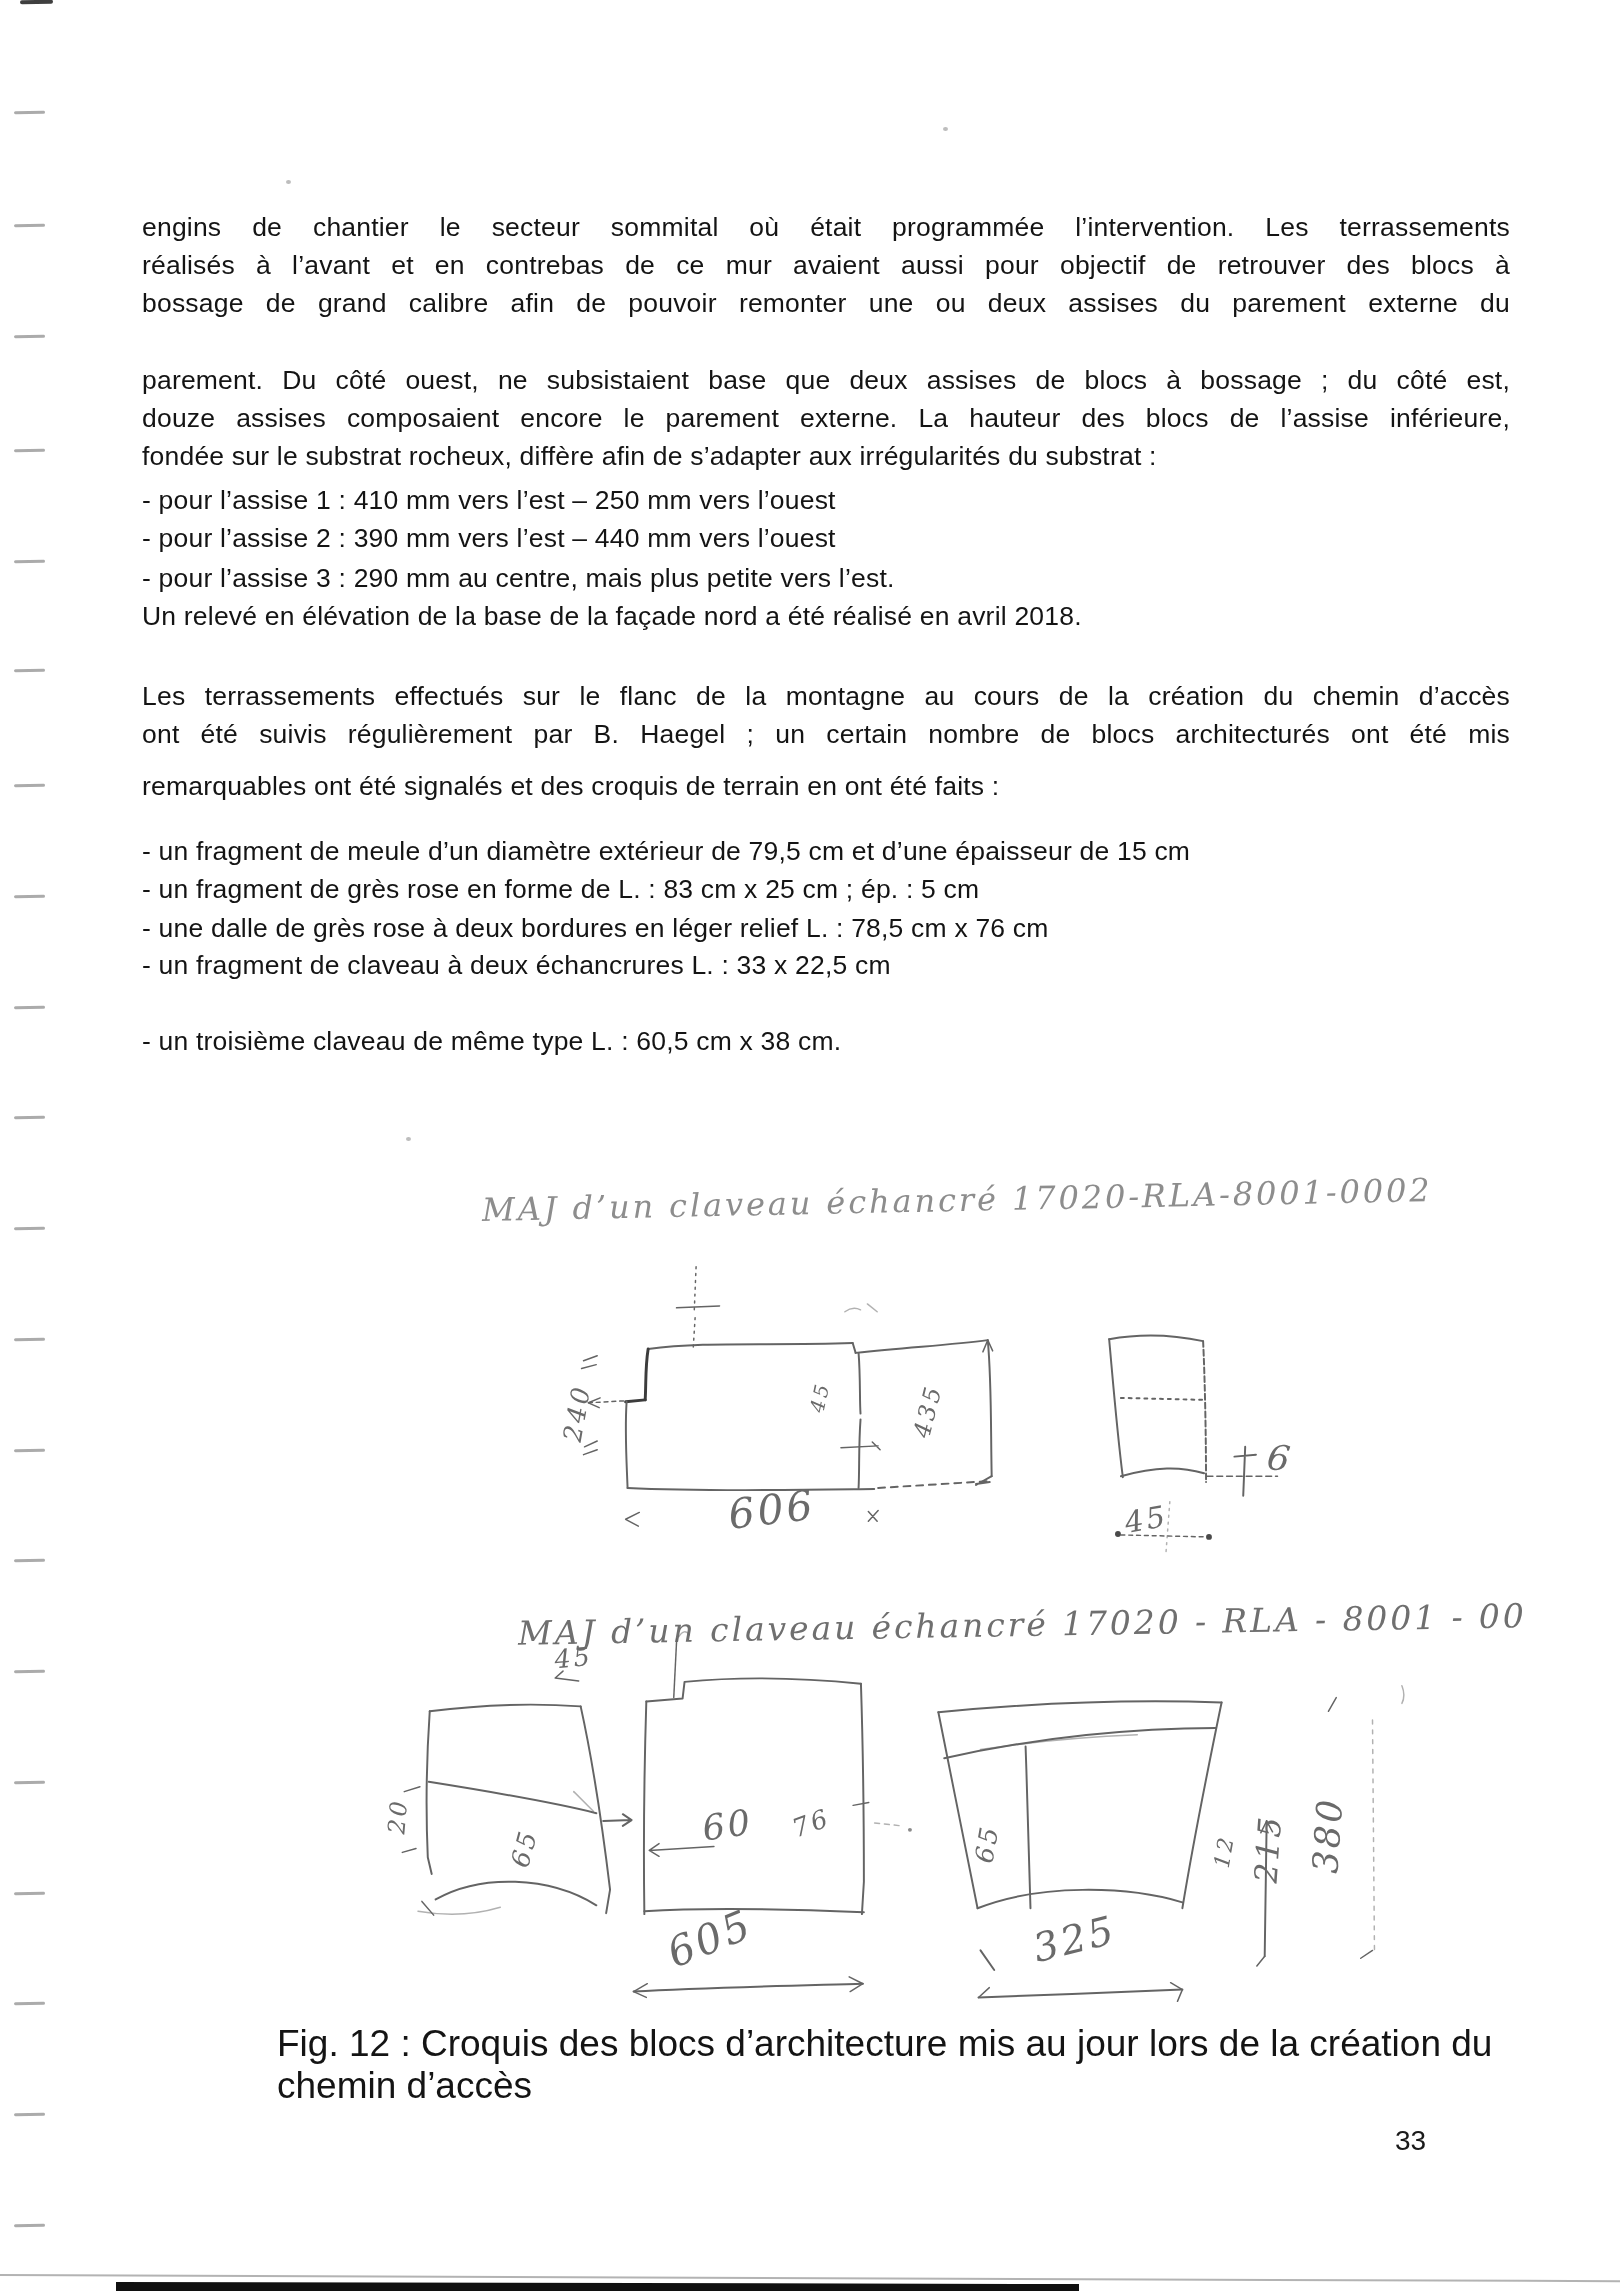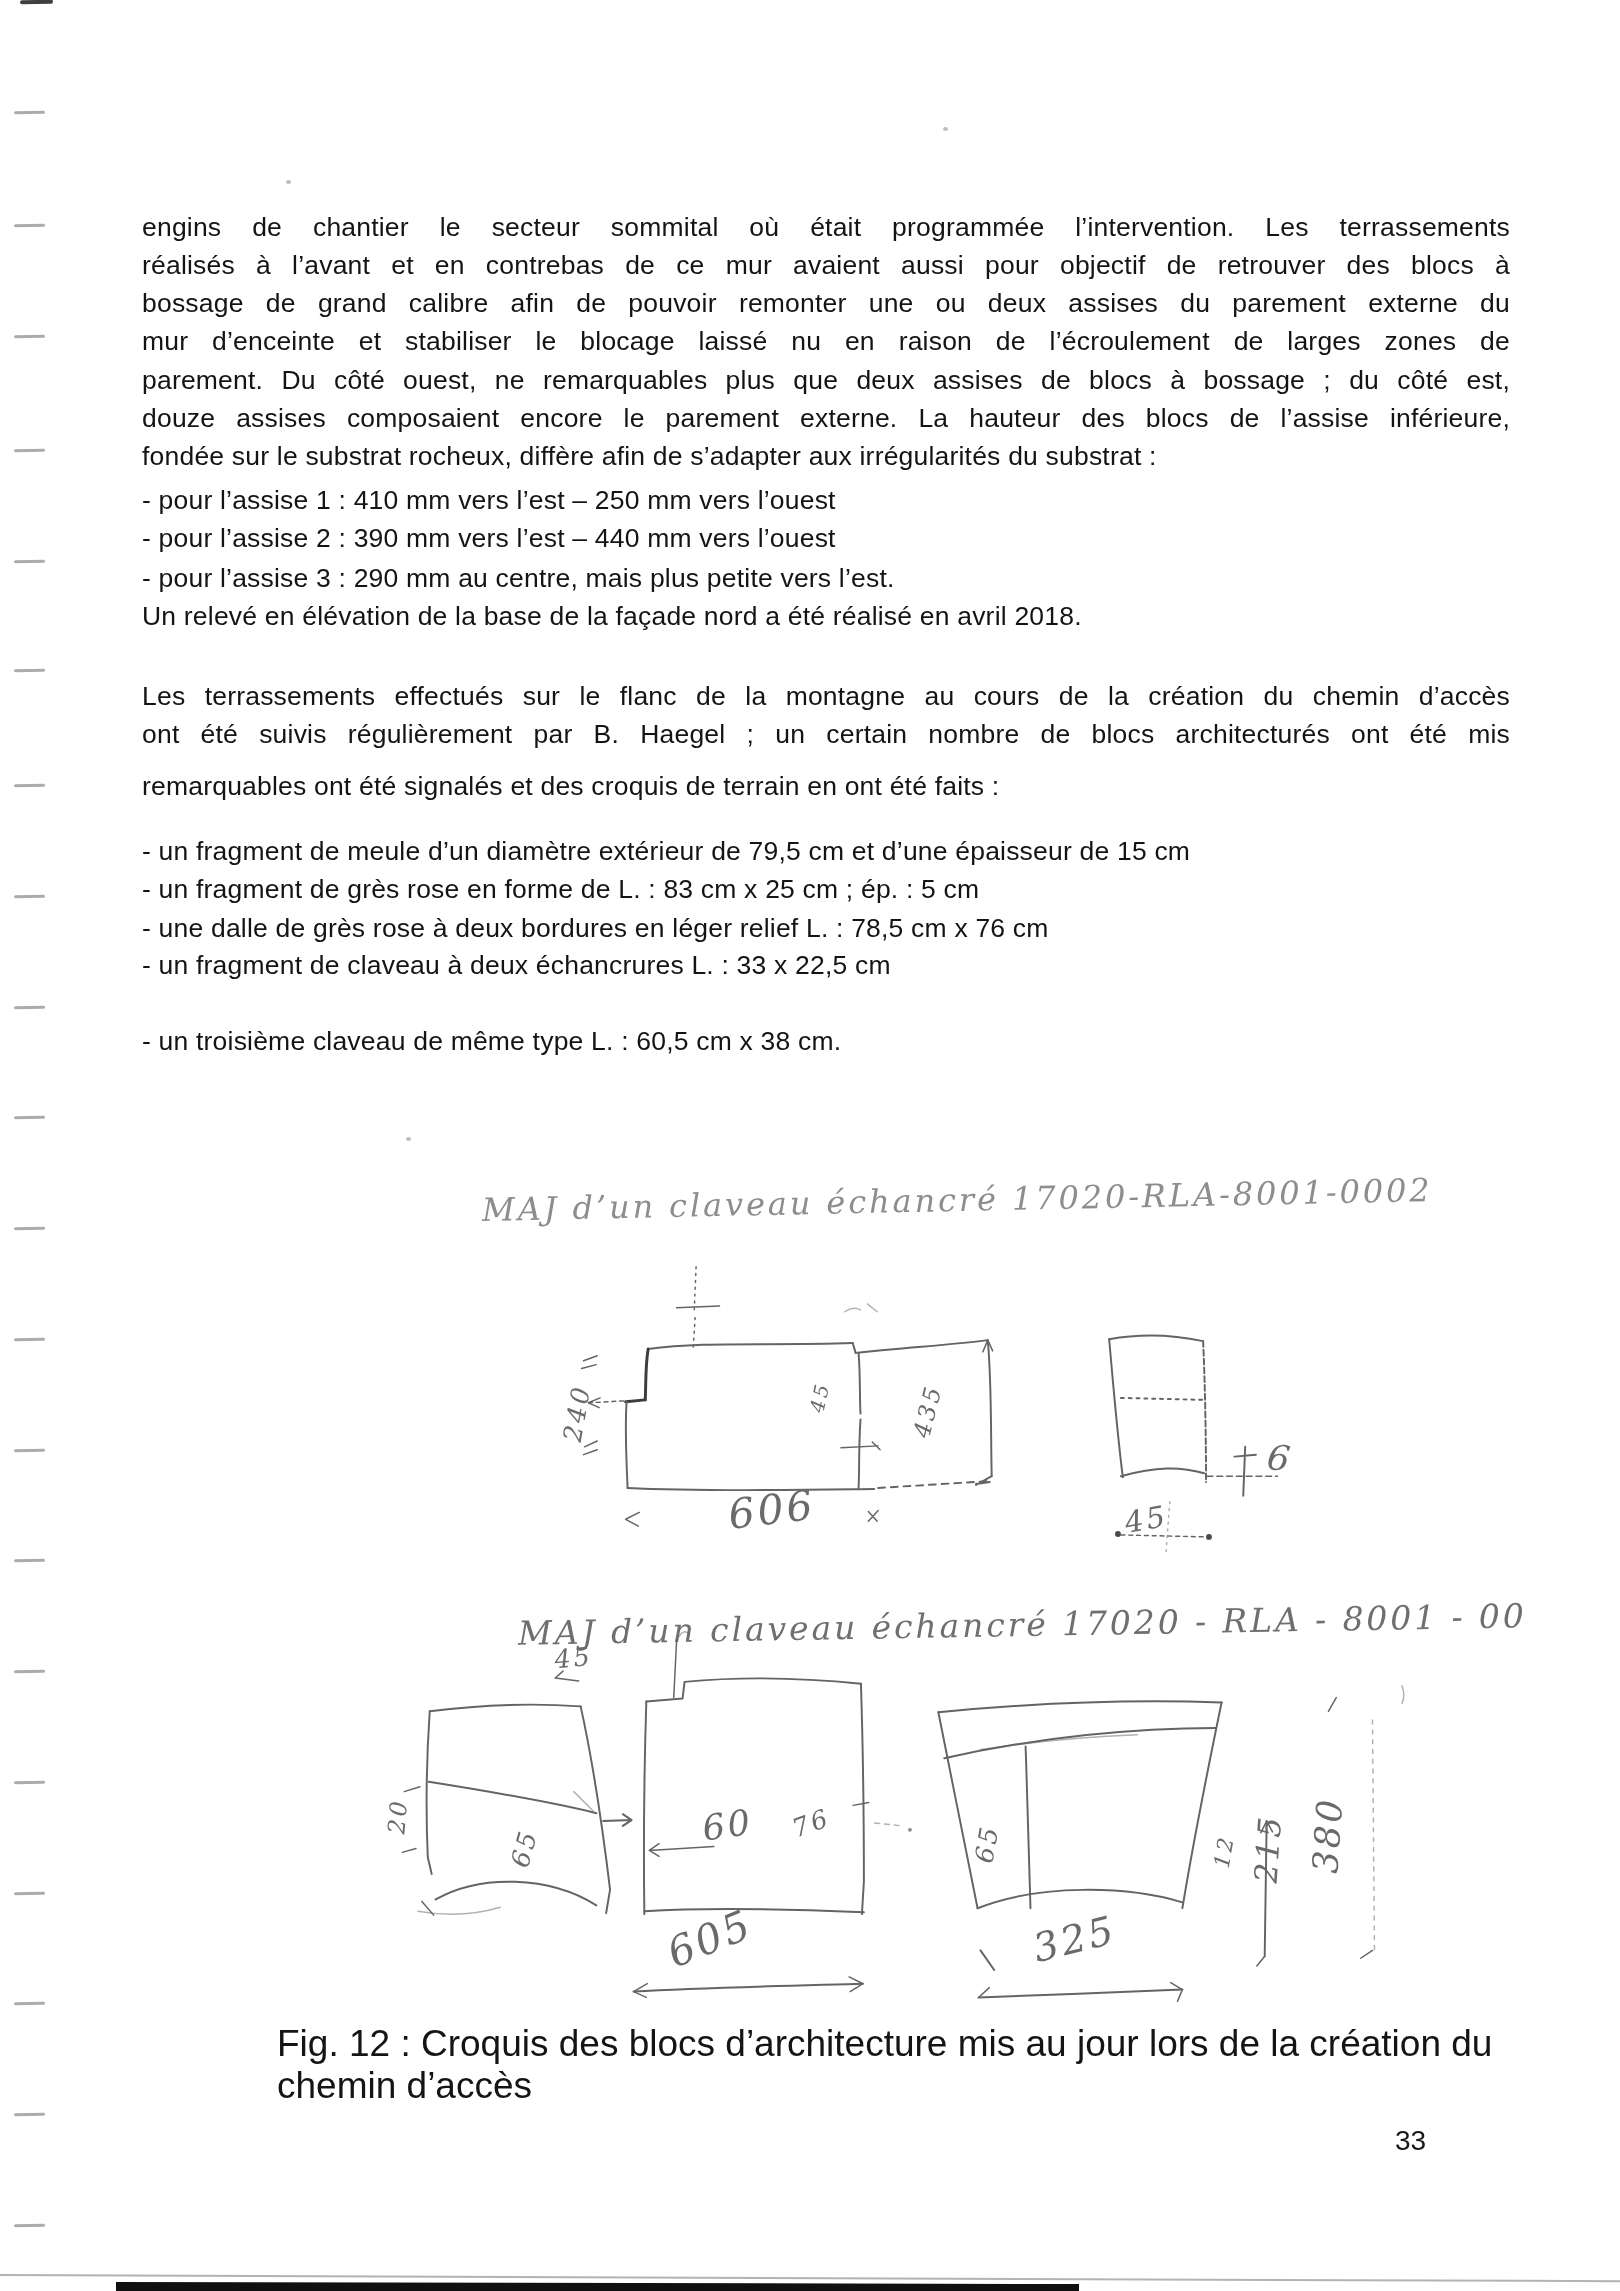--- a/index.html
+++ b/index.html
@@ -54,22 +54,21 @@
   <div class="mark" style="top:2002px;"></div>
   <div class="mark" style="top:2113px;"></div>
   <div class="mark" style="top:2224px;"></div>
   <div class="speck" style="left:943px;top:127px;"></div>
   <div class="speck" style="left:286px;top:180px;"></div>
   <div class="speck" style="left:406px;top:1137px;"></div>
 
   <div class="tline just" style="top:211px">engins de chantier le secteur sommital où était programmée l’intervention. Les terrassements</div>
   <div class="tline just" style="top:249px">réalisés à l’avant et en contrebas de ce mur avaient aussi pour objectif de retrouver des blocs à</div>
   <div class="tline just" style="top:287px">bossage de grand calibre afin de pouvoir remonter une ou deux assises du parement externe du</div>
-  <div class="tline just" style="top:325px">mur d’enceinte et stabiliser le blocage laissé nu en raison de l’écroulement de larges zones de</div>
-  <div class="tline just" style="top:364px">parement. Du côté ouest, ne remarquables plus que deux assises de blocs à bossage ; du côté est,</div>
+  <div class="tline just" style="top:364px">parement. Du côté ouest, ne subsistaient base que deux assises de blocs à bossage ; du côté est,</div>
   <div class="tline just" style="top:402px">douze assises composaient encore le parement externe. La hauteur des blocs de l’assise inférieure,</div>
   <div class="tline" style="top:440px">fondée sur le substrat rocheux, diffère afin de s’adapter aux irrégularités du substrat :</div>
 
   <div class="tline" style="top:484px">- pour l’assise 1 : 410 mm vers l’est – 250 mm vers l’ouest</div>
   <div class="tline" style="top:522px">- pour l’assise 2 : 390 mm vers l’est – 440 mm vers l’ouest</div>
   <div class="tline" style="top:562px">- pour l’assise 3 : 290 mm au centre, mais plus petite vers l’est.</div>
   <div class="tline" style="top:600px">Un relevé en élévation de la base de la façade nord a été réalisé en avril 2018.</div>
 
   <div class="tline just" style="top:680px">Les terrassements effectués sur le flanc de la montagne au cours de la création du chemin d’accès</div>
   <div class="tline just" style="top:718px">ont été suivis régulièrement par B. Haegel ; un certain nombre de blocs architecturés ont été mis</div>

